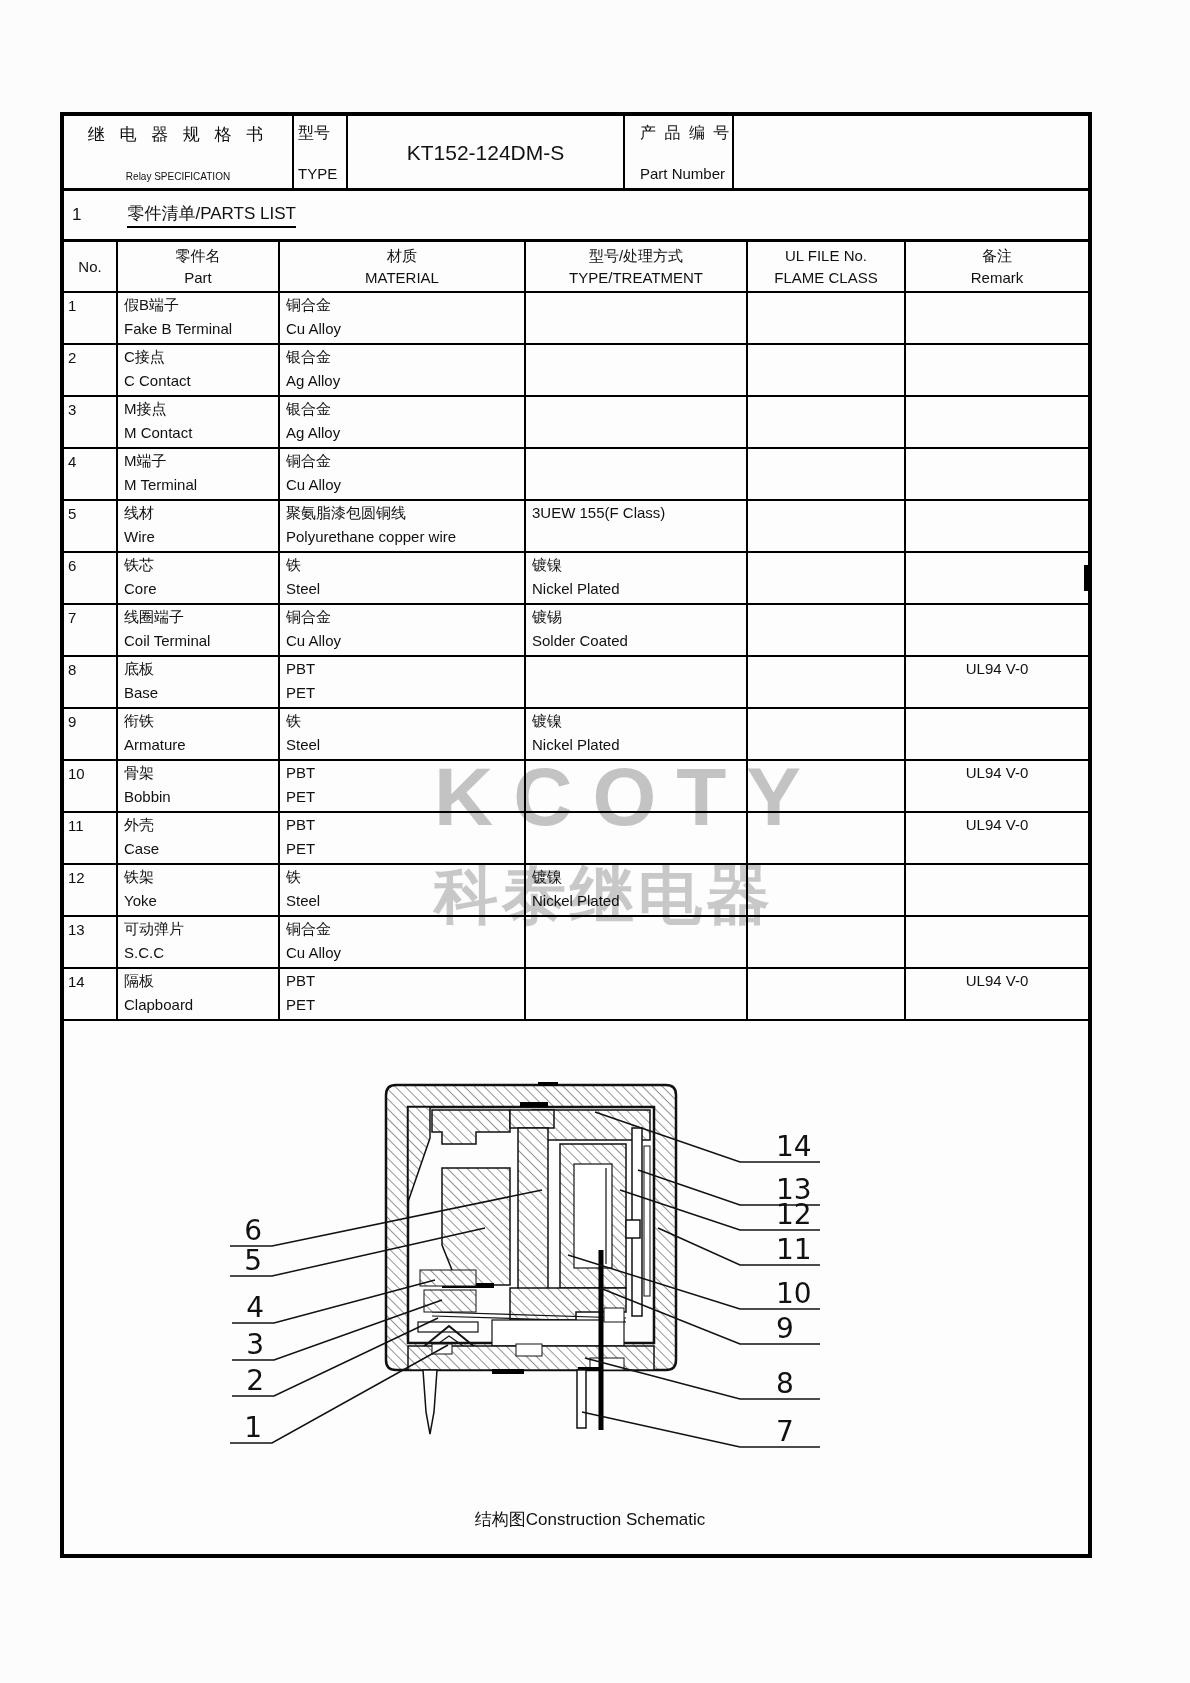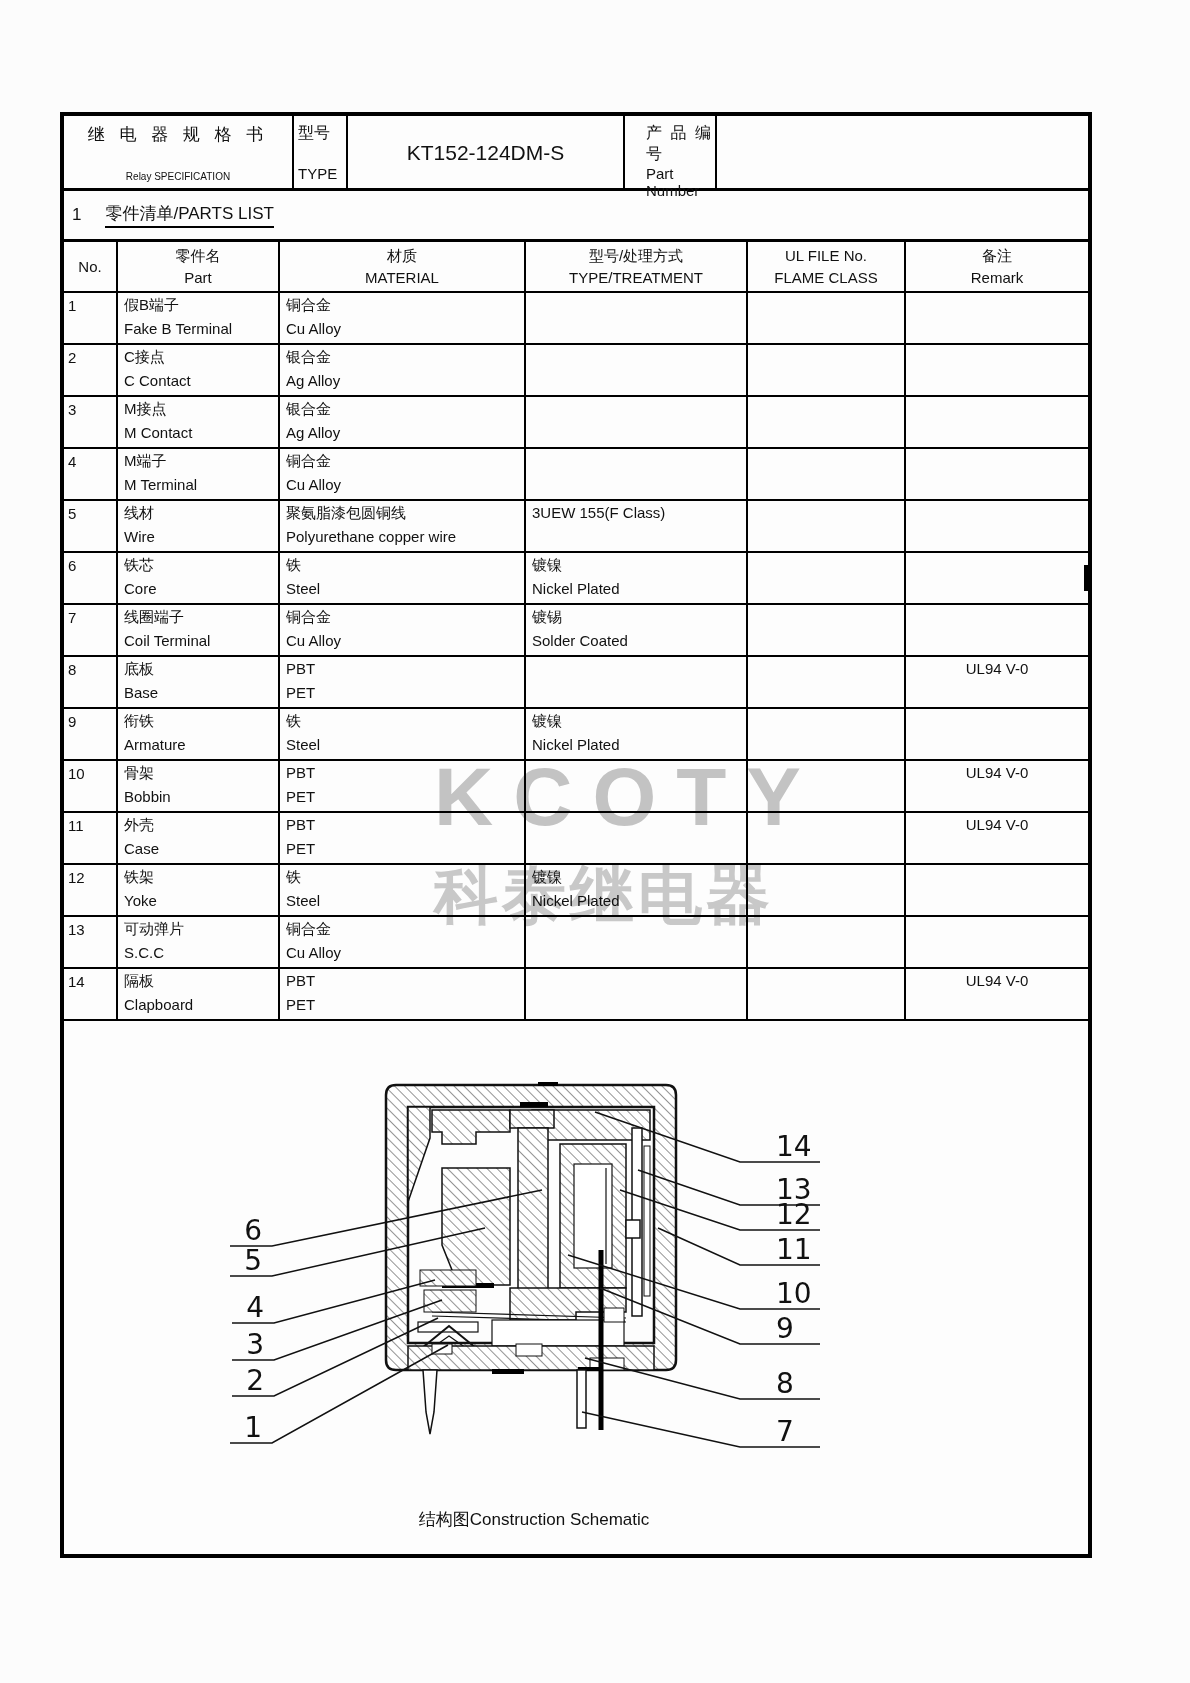--- a/index.html
+++ b/index.html
@@ -17,48 +17,48 @@
   .hdr-cell{border-right:2px solid #000;box-sizing:border-box;display:flex;flex-direction:column;justify-content:space-between;padding:7px 0 6px 0;}
   .hdr-cell:last-child{border-right:none;}
   .c1{width:230px;text-align:center;}
   .c1 .l1{font-size:17px;letter-spacing:5px;}
   .c1 .l2{font-size:10px;}
   .c2{width:54px;padding-left:4px;}
   .c2 .l1{font-size:16px;}
   .c2 .l2{font-size:15px;}
   .c3{width:277px;justify-content:center;text-align:center;}
   .c3 .l1{font-size:21px;}
-  .c4{width:92px;padding-left:21px;}
+  .c4{width:109px;padding-left:15px;}
   .c4 .l1{font-size:16px;letter-spacing:2px;}
   .c4 .l2{font-size:15px;}
   .c5{flex:1;}
   
   .section{position:absolute;top:75px;left:0;width:1024px;height:48px;display:flex;align-items:center;font-size:17px;}
   .section .num{margin-left:8px;}
-  .section .title{margin-left:24px;border-bottom:2px solid #000;padding-bottom:1px;}
+  .section .title{margin-left:46px;border-bottom:2px solid #000;padding-bottom:1px;}
   
   table.parts{position:absolute;top:123px;left:0;border-collapse:collapse;table-layout:fixed;width:1024px;}
   table.parts th,table.parts td{border:2px solid #000;padding:0;vertical-align:top;overflow:hidden;}
   table.parts th{border-top:3px solid #000;height:49px;font-weight:normal;font-size:15px;vertical-align:middle;}
   table.parts td{height:50px;font-size:15px;}
   table.parts tr>*:first-child{border-left:none;}
   table.parts tr>*:last-child{border-right:none;}
   .hline{line-height:22px;text-align:center;}
   .cell-line{line-height:24px;padding-left:6px;white-space:nowrap;}
   td.no-cell .cell-line{padding-left:4px;line-height:21px;padding-top:2px;}
   td.remark-cell{vertical-align:middle;}
   td.remark-cell .cell-line{text-align:center;padding-left:0;}
   
   .wm{position:absolute;font-weight:900;color:#9e9e9e;mix-blend-mode:multiply;white-space:nowrap;z-index:5;}
   .wm1{left:370px;top:634px;font-size:82px;letter-spacing:20px;opacity:.6;}
   .wm2{left:370px;top:736px;font-size:64px;letter-spacing:4px;opacity:.55;font-weight:700;}
   
   .schem{position:absolute;left:116px;top:964px;}
   .schem text{font-family:"DejaVu Sans","Liberation Sans",sans-serif;font-size:28px;fill:#111;}
-  .caption{position:absolute;top:1392px;left:0;width:940px;text-align:center;font-size:17px;}
+  .caption{position:absolute;top:1392px;left:8px;width:940px;text-align:center;font-size:17px;padding-left:48px;}
   .speck{position:absolute;right:-4px;top:449px;width:8px;height:26px;background:#000;}
 </style>
 </head>
 <body>
 
 <div class="sheet">
 
   <div class="hdr">
     <div class="hdr-cell c1">
       <div class="l1">继 电 器 规 格 书</div>

